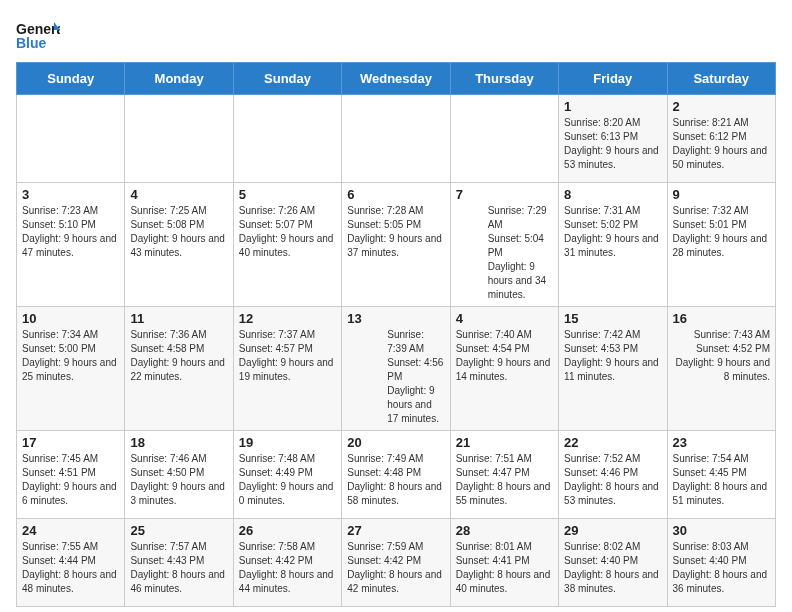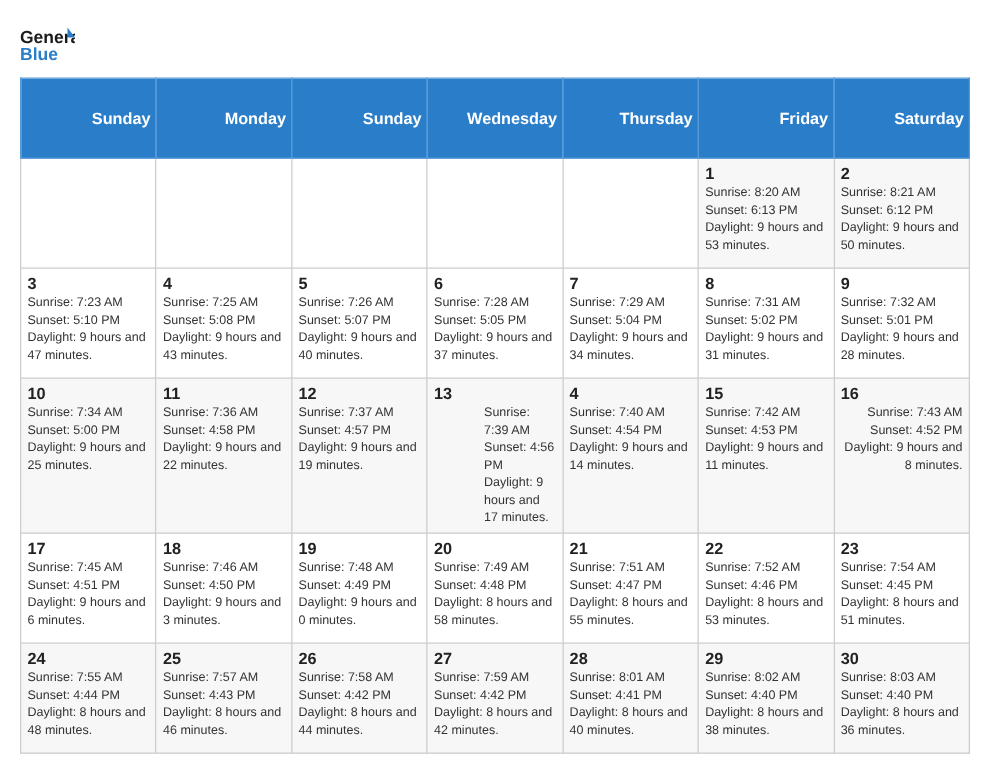--- a/index.html
+++ b/index.html
@@ -37,22 +37,22 @@
     table {
       width: 100%;
       border-collapse: collapse;
       table-layout: fixed;
     }
     thead tr th {
       background: #2a7dc9;
       color: #fff;
       font-size: 13px;
       font-weight: bold;
-      padding: 24px 4px;
-      text-align: right;
+      padding: 8px 4px;
+      text-align: center;
       border: 1px solid #5599d8;
     }
     tbody tr td {
       border: 1px solid #ccc;
       vertical-align: top;
       padding: 4px 5px;
       height: 88px;
       font-size: 10.5px;
       color: #222;
       background: #fff;
@@ -148,21 +148,21 @@
 Daylight: 9 hours and 40 minutes.</div>
         </td>
         <td>
           <span class="day-number">6</span>
           <div class="day-info" style="white-space: pre-line;">Sunrise: 7:28 AM
 Sunset: 5:05 PM
 Daylight: 9 hours and 37 minutes.</div>
         </td>
         <td>
           <span class="day-number">7</span>
-          <div class="day-info" style="white-space: pre-line;">Sunrise: 7:29 AM
+          <div class="day-info" style="white-space: pre-line; margin-left: 32px;">Sunrise: 7:29 AM
 Sunset: 5:04 PM
 Daylight: 9 hours and 34 minutes.</div>
         </td>
         <td>
           <span class="day-number">8</span>
           <div class="day-info" style="white-space: pre-line;">Sunrise: 7:31 AM
 Sunset: 5:02 PM
 Daylight: 9 hours and 31 minutes.</div>
         </td>
         <td>

